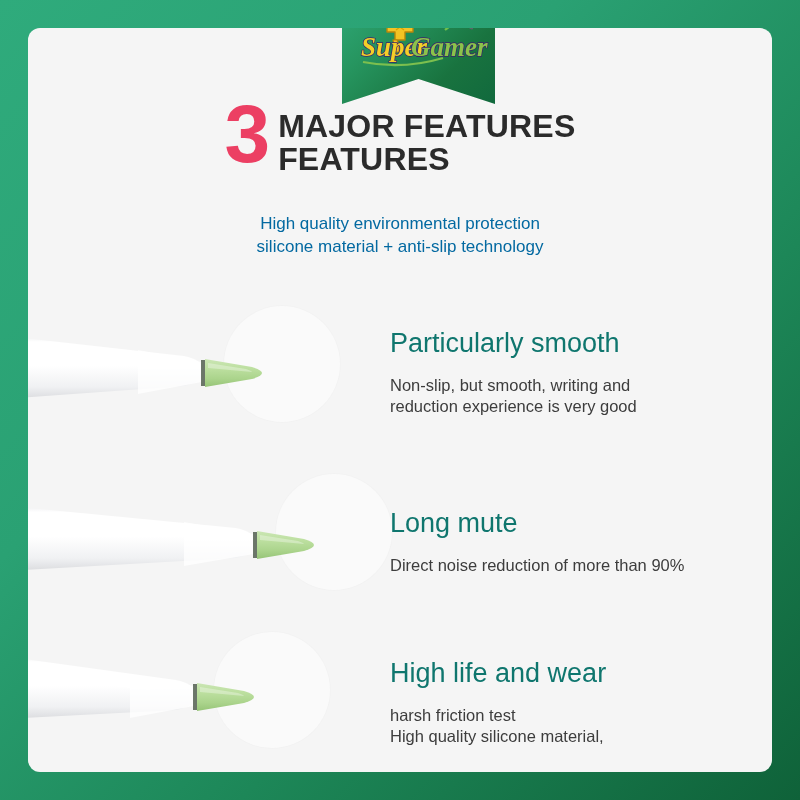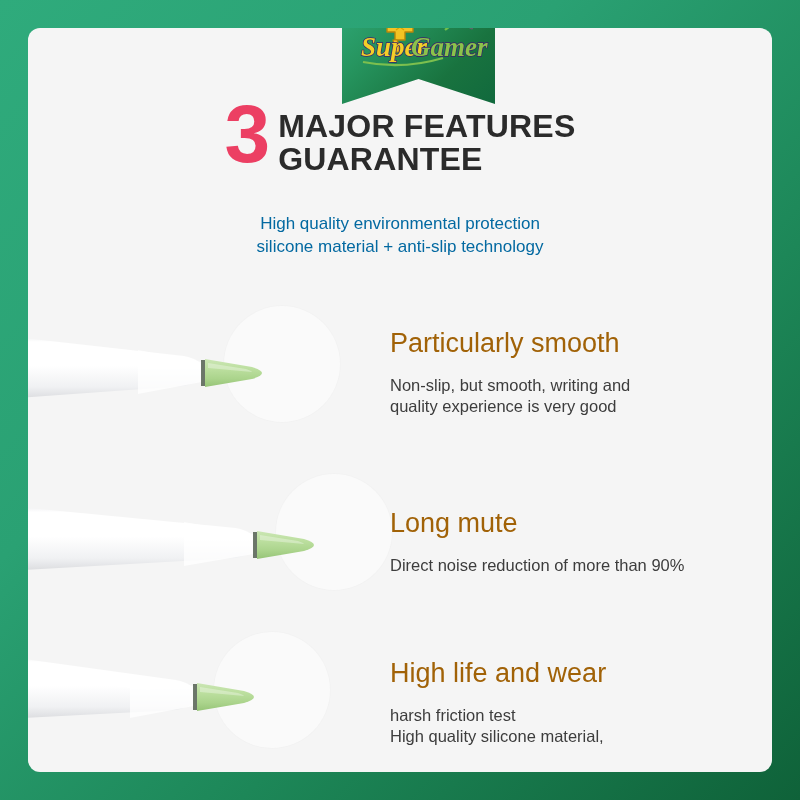--- a/index.html
+++ b/index.html
@@ -138,21 +138,21 @@
   }
   .pen svg { display: block; overflow: visible; }
 
   
   .ftext {
     position: absolute;
     left: 362px;
   }
   .ftitle {
     font-size: 27px;
-    color: #a16207;
+    color: #0f766e;
     line-height: 1.15;
     white-space: nowrap;
   }
   .fdesc {
     font-size: 16.5px;
     color: #3d3d3d;
     line-height: 1.3;
     margin-top: 16px;
   }
   .fdesc div { white-space: nowrap; }
@@ -184,21 +184,21 @@
           <path d="M14 52 q40 8 80 -4" stroke="#7cbf4e" stroke-width="2.2" fill="none"></path>
         </svg>
       </div>
     </div>
 
     <div class="headline">
       <div class="headline-inner">
         <div class="big-three">3</div>
         <div class="headline-lines">
           <div>MAJOR FEATURES</div>
-          <div>GUARANTEE</div>
+          <div>FEATURES</div>
         </div>
       </div>
     </div>
 
     <div class="subtitle">
       <div>High quality environmental protection</div>
       <div>silicone material + anti-slip technology</div>
     </div>
 
     <div class="feature feature-1">
@@ -230,21 +230,21 @@
           <rect x="213" y="48" width="4" height="26" fill="#3c4b3a" opacity="0.75"></rect>
 
           <path d="M217 47 L264 55 Q274 58 274 61 Q274 64 264 67 L217 75 Z" fill="url(#tip1)"></path>
           <path d="M220 51 L258 57 Q264 59 264 60 L220 56 Z" fill="#ffffff" opacity="0.32"></path>
         </svg>
       </div>
       <div class="ftext" style="top:46px;">
         <div class="ftitle">Particularly smooth</div>
         <div class="fdesc">
           <div>Non-slip, but smooth, writing and</div>
-          <div>quality experience is very good</div>
+          <div>reduction experience is very good</div>
         </div>
       </div>
     </div>
 
     <div class="feature feature-2">
       <div class="halo" style="left:248px; top:22px; width:116px; height:116px;"></div>
       <div class="pen" style="top:28px;">
         <svg width="380" height="112" viewBox="0 0 380 112">
           <defs>
             <linearGradient id="body2" x1="0" y1="0" x2="0" y2="1">

